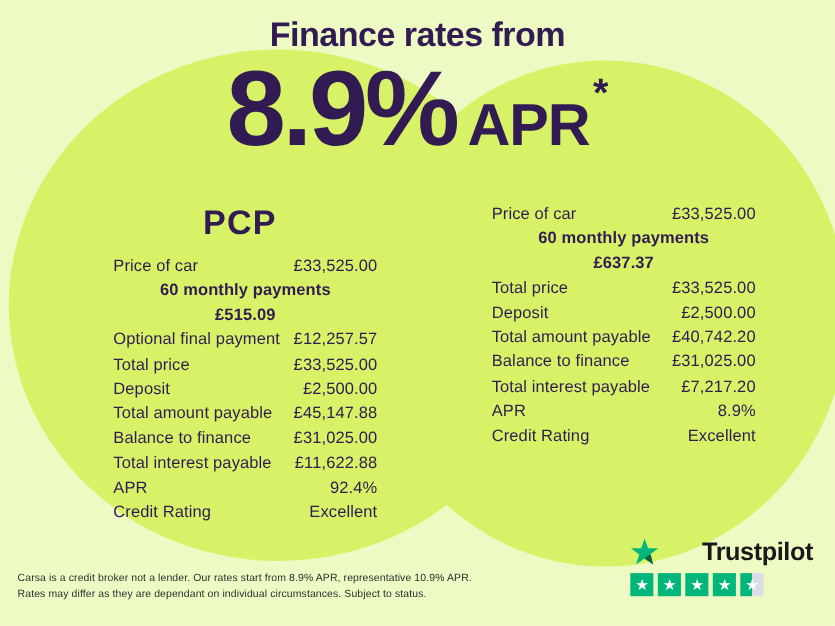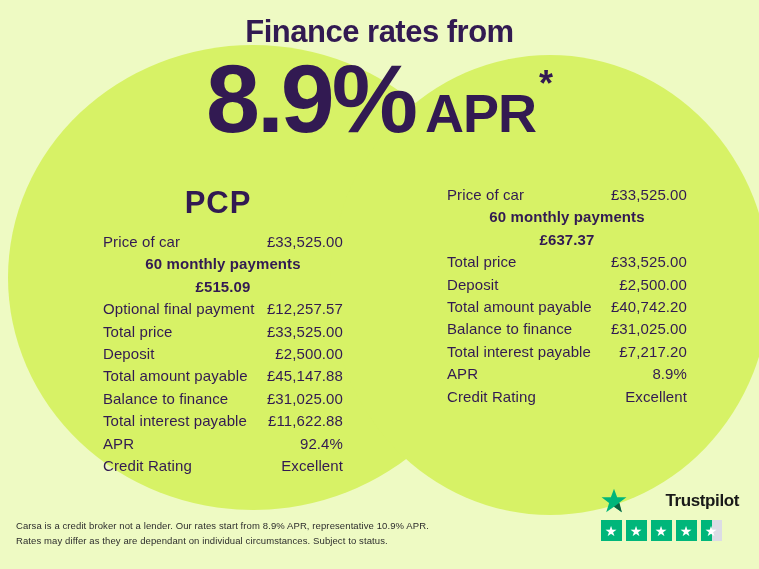--- a/index.html
+++ b/index.html
@@ -41,21 +41,21 @@
 
   .disclaimer{
     position:absolute;left:16px;top:518px;width:440px;
     font-size:9.5px;line-height:15px;letter-spacing:0.1px;
     color:var(--disclaimer_text,#2d2d2d);
   }
 
   .trustpilot{position:absolute;right:20px;top:488px;display:flex;flex-direction:column;align-items:flex-start;}
   .tp-logo-row{display:flex;align-items:center;gap:4px;}
   .tp-logo-star svg{display:block;}
-  .tp-brand{font-size:17px;font-weight:600;letter-spacing:-0.4px;color:var(--trustpilot_text,#191919);margin-left:35px;}
+  .tp-brand{font-size:23px;font-weight:600;letter-spacing:-0.4px;color:var(--trustpilot_text,#191919);margin-left:35px;}
   .tp-boxes{display:flex;gap:4px;margin-top:6px;}
   .tp-box{
     width:21px;height:21px;display:flex;align-items:center;justify-content:center;
     background:var(--trustpilot_green,#00b67a);
   }
   .tp-box.half{background:linear-gradient(90deg,var(--trustpilot_green,#00b67a) 50%,var(--half_star_gray,#dcdce5) 50%);}
   .tp-star-glyph{
     color:#fff;font-size:14px;line-height:1;
     font-family:"DejaVu Sans",sans-serif;
   }

